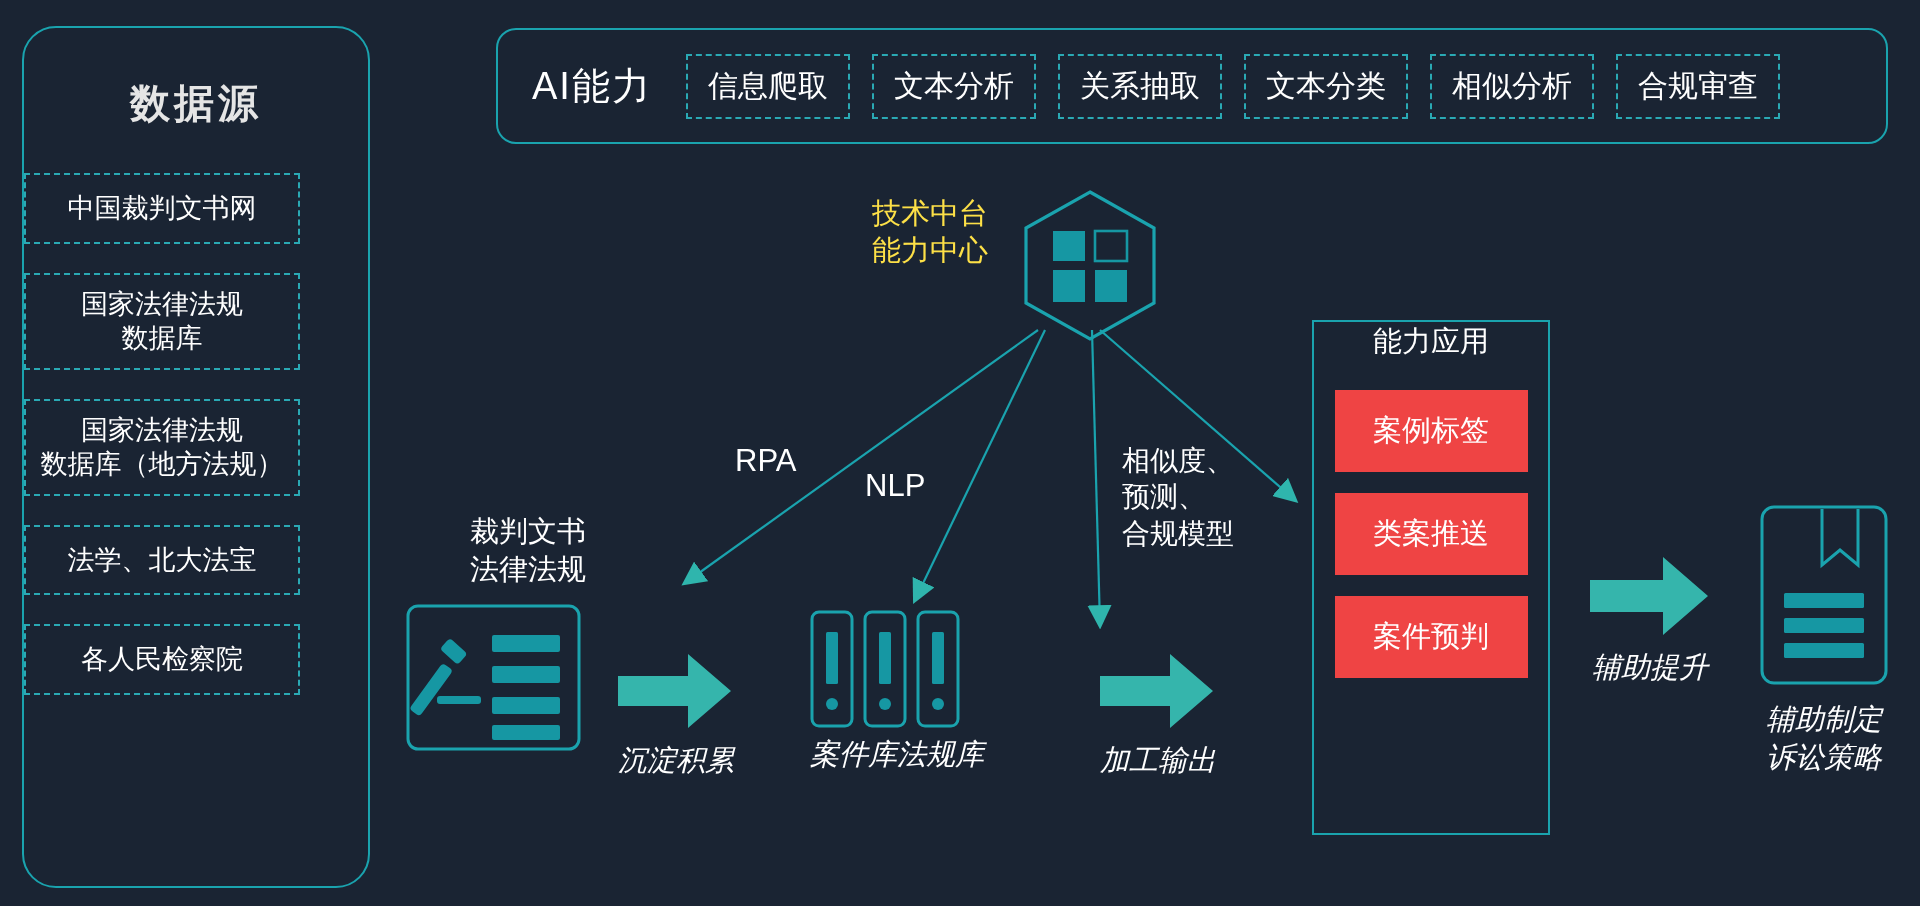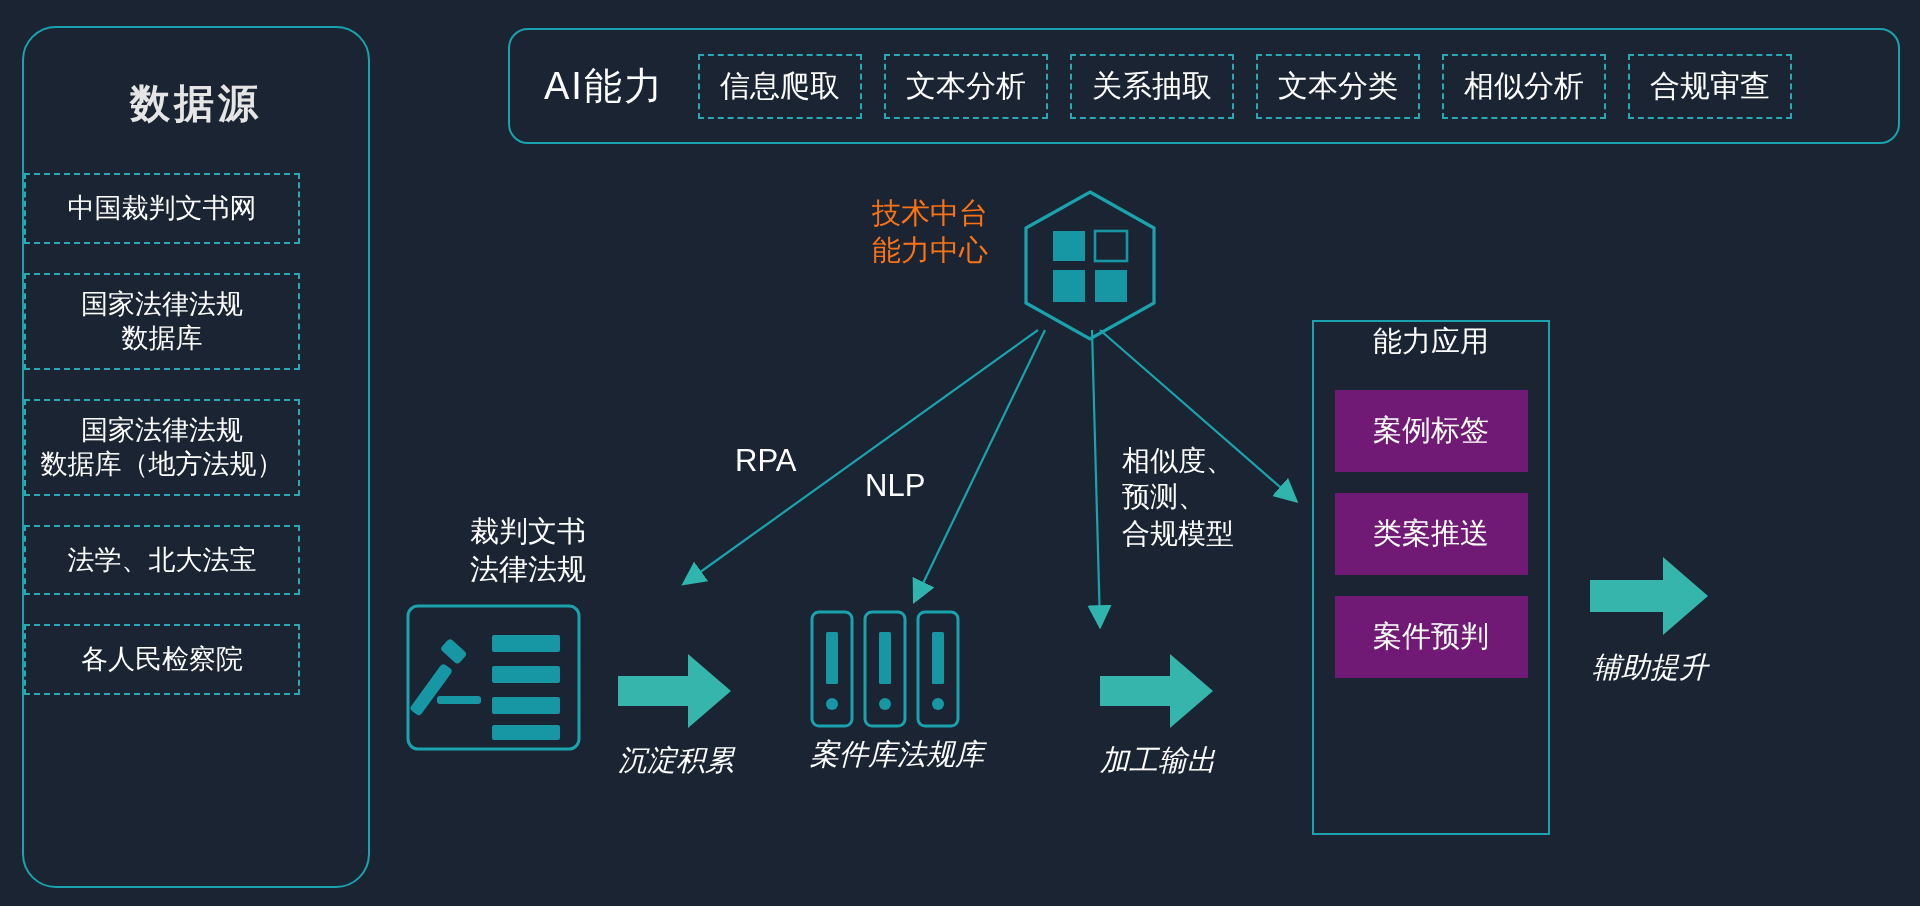--- a/index.html
+++ b/index.html
@@ -34,34 +34,34 @@
     display:flex;align-items:center;justify-content:center;
     min-height:44px;
   }
   .ds-item.two-line{padding:12px 4px;}
 
   
   .aibar{
     position:absolute;left:496px;top:28px;width:1392px;height:116px;
     border:2px solid #1aa3ae;border-radius:20px;
     box-sizing:border-box;
-    display:flex;align-items:center;padding-left:34px;gap:22px;margin-left:12px;
+    display:flex;align-items:center;padding-left:34px;gap:22px;
   }
   .ai-title{font-size:38px;color:#fff;letter-spacing:2px;margin-right:12px;white-space:nowrap;}
   .ai-chip{
     border:2px dashed #2aa9b4;
     font-size:30px;color:#fff;
     padding:10px 20px;white-space:nowrap;
   }
 
   
   .hex-wrap{position:absolute;left:1020px;top:188px;width:140px;height:155px;}
   .hex-label{
     position:absolute;left:845px;top:195px;width:170px;
-    font-size:29px;line-height:1.28;text-align:center;color:#f97316;white-space:nowrap;
+    font-size:29px;line-height:1.28;text-align:center;color:#fde047;white-space:nowrap;
   }
 
   
   .edge-label{position:absolute;color:#fff;}
   #label-rpa{left:735px;top:443px;font-size:31px;}
   #label-nlp{left:865px;top:468px;font-size:31px;}
   #label-model{left:1122px;top:443px;font-size:28px;line-height:1.3;}
 
   
   .flow-item{position:absolute;text-align:center;}
@@ -88,21 +88,21 @@
   
   .capapp{
     position:absolute;left:1312px;top:320px;width:238px;height:515px;
     border:2px solid #1aa3ae;box-sizing:border-box;
     display:flex;flex-direction:column;align-items:center;
   }
   .capapp-title{font-size:29px;color:#fff;margin-bottom:28px;}
   .capapp-list{display:flex;flex-direction:column;gap:21px;width:100%;align-items:center;}
   .capapp-item{
     width:193px;height:82px;
-    background:#701a75;
+    background:#ef4444;
     display:flex;align-items:center;justify-content:center;
     font-size:29px;color:#fff;
   }
 
   svg{display:block;overflow:visible;}
   .lines{position:absolute;left:0;top:0;width:1920px;height:906px;pointer-events:none;}
 </style>
 </head>
 <body>
 
@@ -240,14 +240,28 @@
 
   <div class="flow-item" id="arrow3">
     <div>
       <svg width="120" height="82" viewBox="0 0 120 82">
         <path d="M0,25 L73,25 L73,2 L118,41 L73,80 L73,57 L0,57 Z" fill="#35b5ac"></path>
       </svg>
     </div>
     <div class="flow-cap">辅助提升</div>
   </div>
 
+  <div class="flow-item" id="finaldoc">
+    <div>
+      <svg width="128" height="180" viewBox="0 0 128 180">
+        <rect x="2" y="2" width="124" height="176" rx="12" fill="none" stroke="#1aa3ae" stroke-width="3"></rect>
+        <path d="M62,4 L62,60 L80,45 L98,60 L98,4" fill="none" stroke="#1aa3ae" stroke-width="3"></path>
+        <g fill="#1697a3">
+          <rect x="24" y="88" width="80" height="15" rx="1.5"></rect>
+          <rect x="24" y="113" width="80" height="15" rx="1.5"></rect>
+          <rect x="24" y="138" width="80" height="15" rx="1.5"></rect>
+        </g>
+      </svg>
+    </div>
+    <div class="flow-cap">辅助制定<br>诉讼策略</div>
+  </div>
 
 </div>
 
 </body></html>

